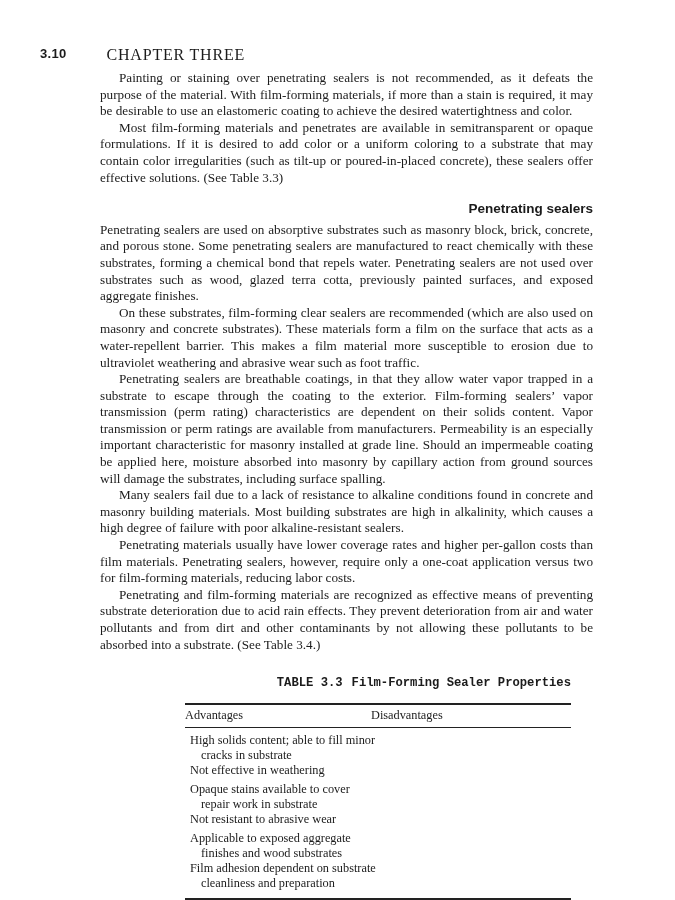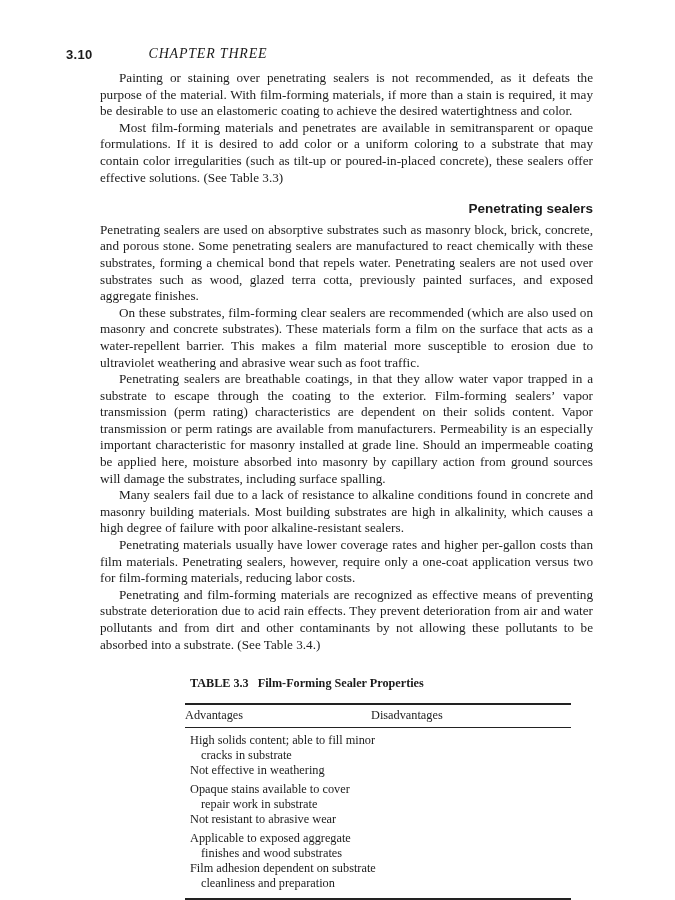--- a/index.html
+++ b/index.html
@@ -9,35 +9,34 @@
     height: 900px;
     background: #ffffff;
     color: #1b1b1b;
     overflow: hidden;
     font-family: "Liberation Serif", "DejaVu Serif", serif;
   }
   
   .running-head {
     position: absolute;
     top: 46px;
-    left: 66px;
+    left: 40px;
     display: flex;
-    align-items: flex-end;
-    gap: 56px;
+    align-items: flex-start;
+    gap: 40px;
   }
   .folio {
     font-family: "Liberation Sans", "DejaVu Sans", sans-serif;
     font-weight: bold;
     font-size: 13px;
     letter-spacing: 0.3px;
   }
   .chapter {
-    font-size: 14px;
+    font-size: 16px;
     letter-spacing: 0.8px;
-    font-style: italic;
   }
   
   .body-col {
     position: absolute;
     top: 70px;
     left: 100px;
     width: 493px;
     font-size: 13.2px;
     line-height: 16.6px;
     text-align: justify;
@@ -54,24 +53,25 @@
   
   .table-block {
     position: absolute;
     left: 185px;
     top: 676px;
     width: 386px;
     font-size: 12.3px;
     line-height: 15px;
   }
   .table-title {
-    font-family: Liberation Serif, serif;
+    font-family: Liberation Mono, monospace;
     font-weight: bold;
     font-size: 12.2px;
     margin: 0 0 12px 5px;
+    text-align: right;
   }
   .table-title .tbl-label { margin-right: 9px; }
   .rule-top, .rule-bottom { border: 0; border-top: 2px solid #222; margin: 0; }
   .rule-mid { border: 0; border-top: 1px solid #222; margin: 0; }
   .tbl-head {
     display: flex;
     padding: 3px 0 4px 0;
   }
   .tbl-head .th { text-align: left; }
   .tbl-head .th.c1 { width: 186px; }

